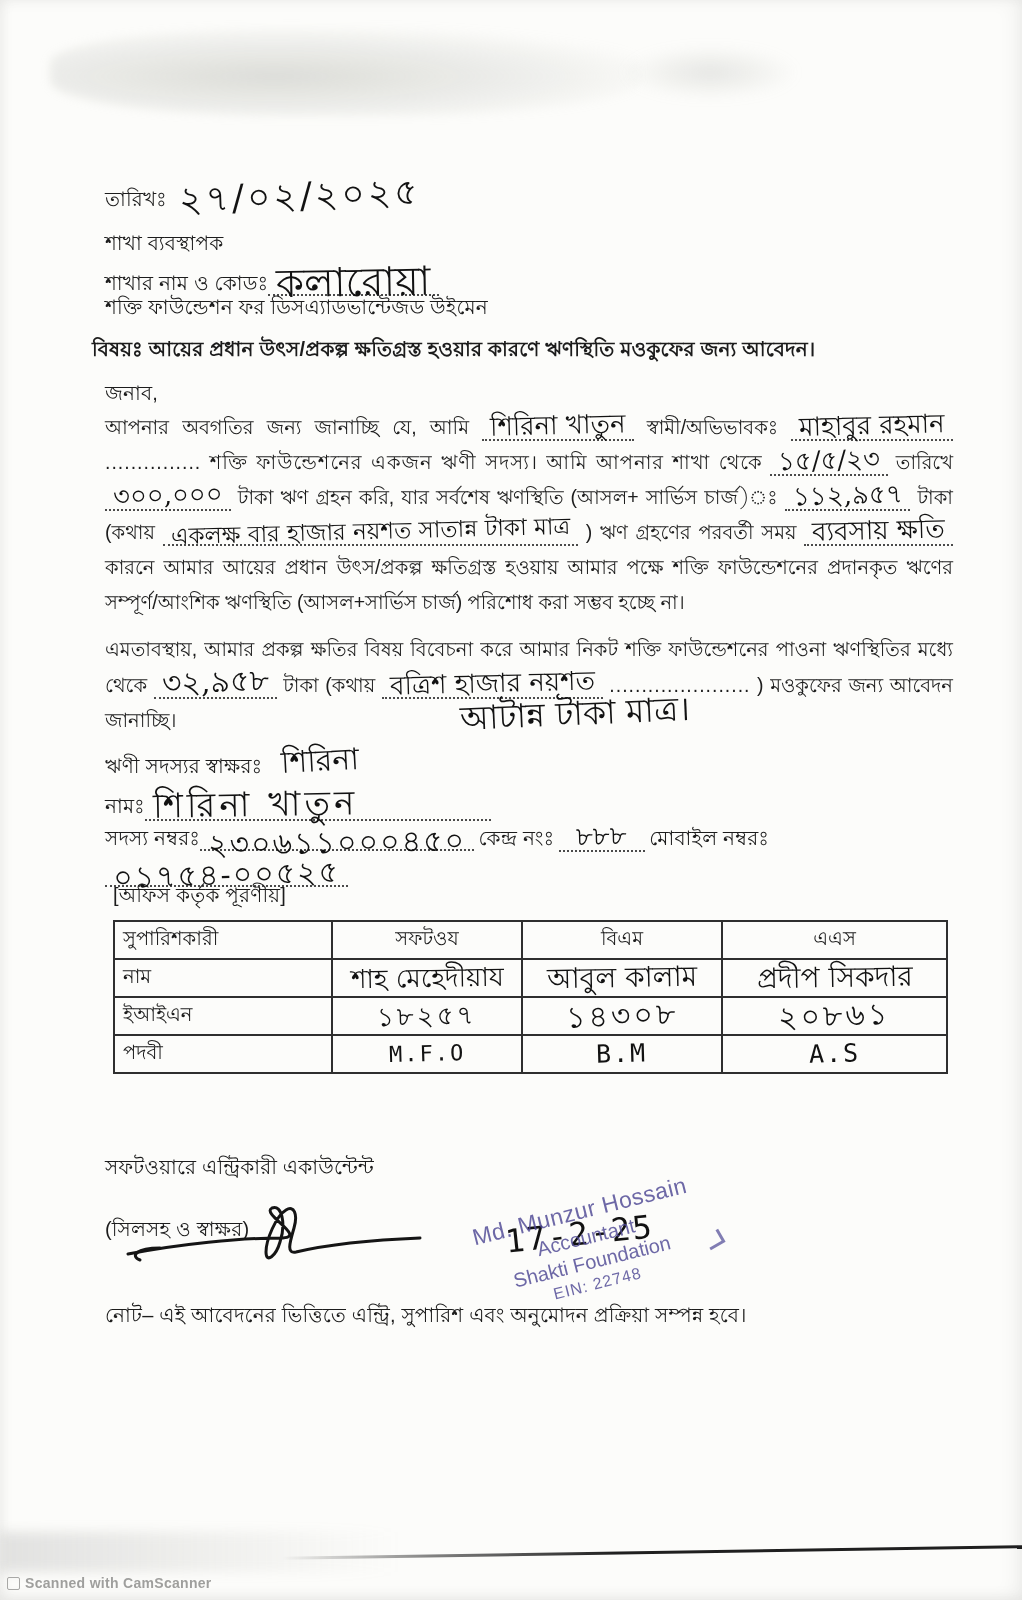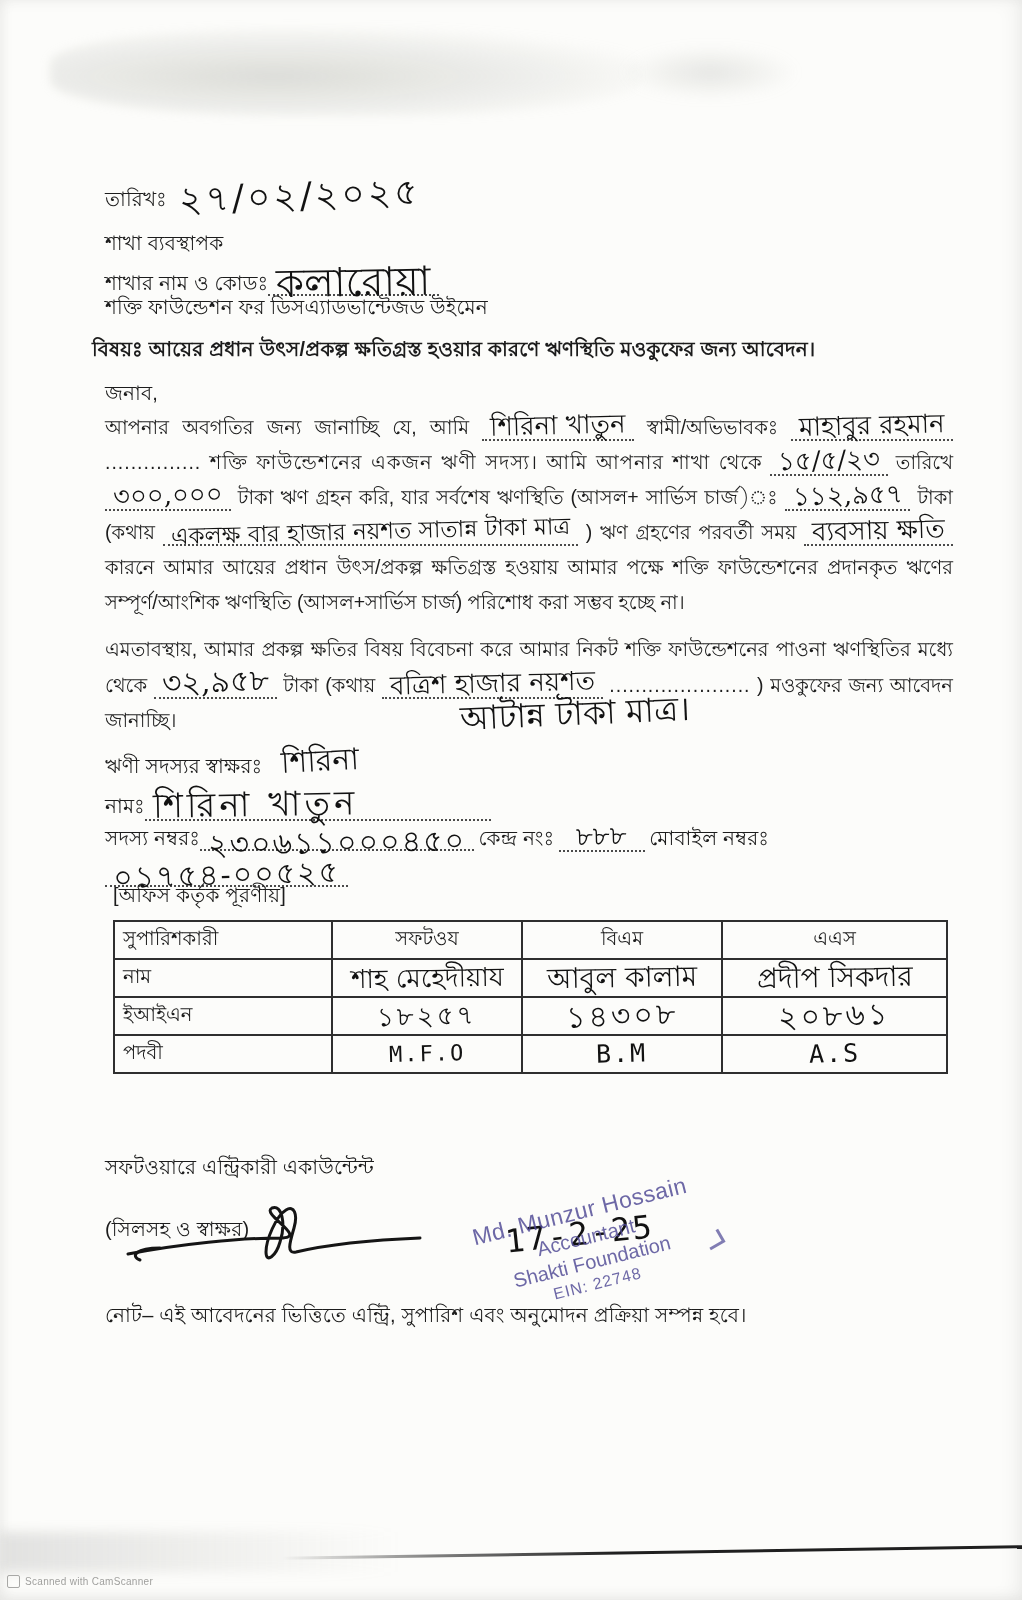--- a/index.html
+++ b/index.html
@@ -93,21 +93,21 @@
     transform:rotate(-0.9deg);
   }
   .scanshadow{
     left:0px; top:1532px; width:400px; height:40px;
     background:linear-gradient(to right, rgba(150,150,148,0.25), rgba(150,150,148,0));
     filter:blur(6px);
   }
   .watermark{
     left:7px; top:1575px;
     display:flex; align-items:center; gap:5px;
-    color:#9f9f9d; font-size:10px; letter-spacing:0.3px;
+    color:#9f9f9d; font-size:14px; letter-spacing:0.3px;font-weight:bold;
   }
   .wm-icon{
     width:11px;height:11px;border:1.5px solid #a8a8a6;border-radius:2px;
     display:inline-block;
   }
 </style>
 </head>
 <body>
 
 <div class="page">

